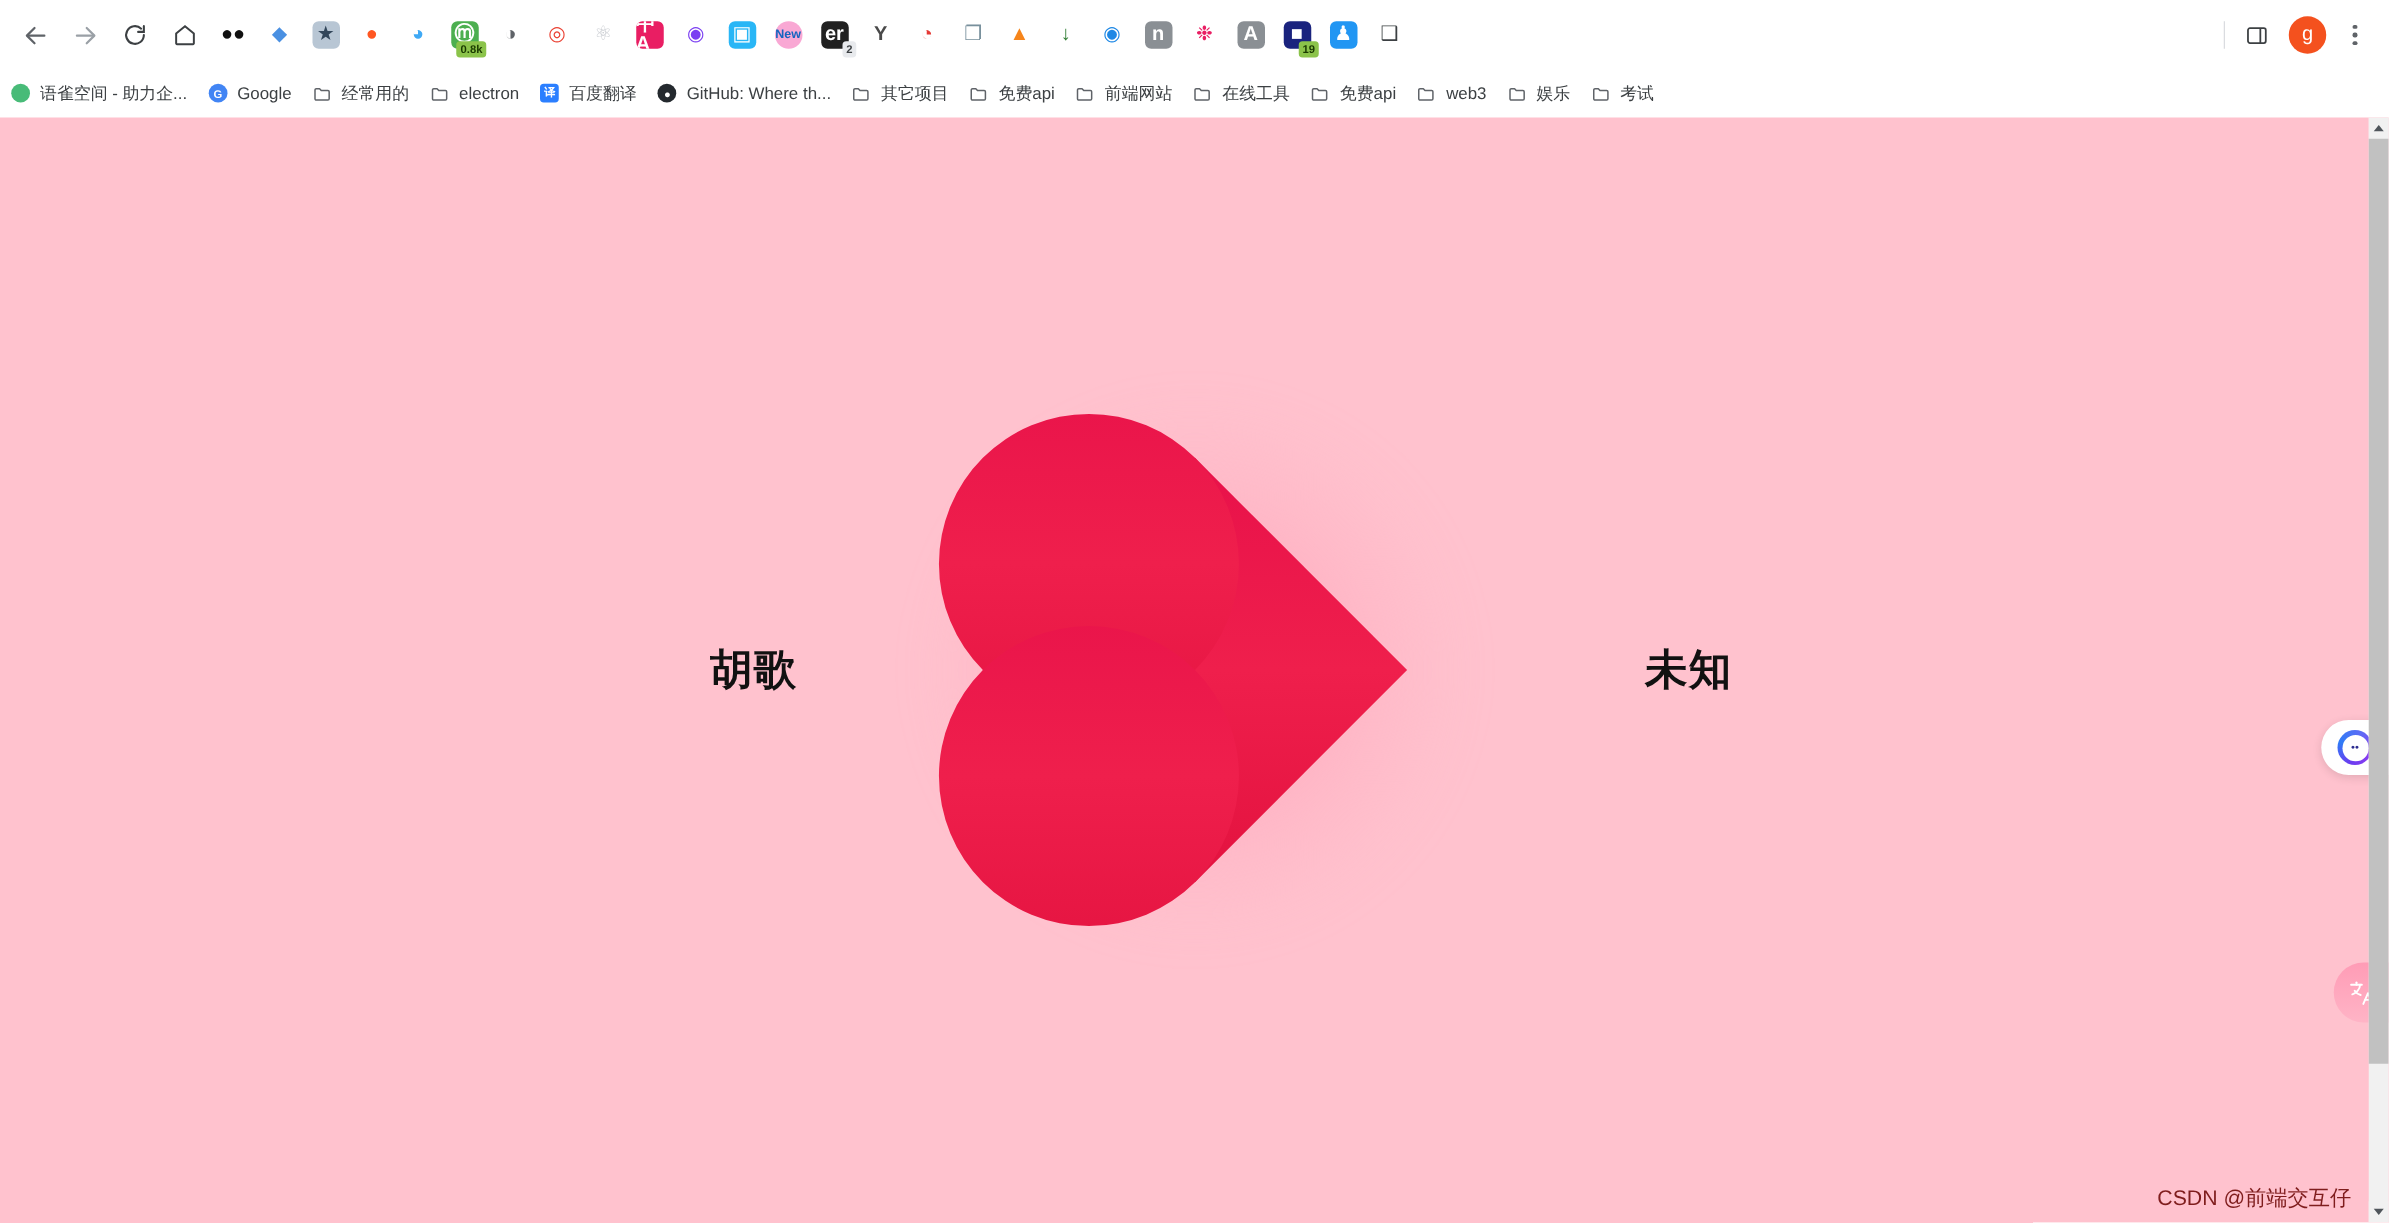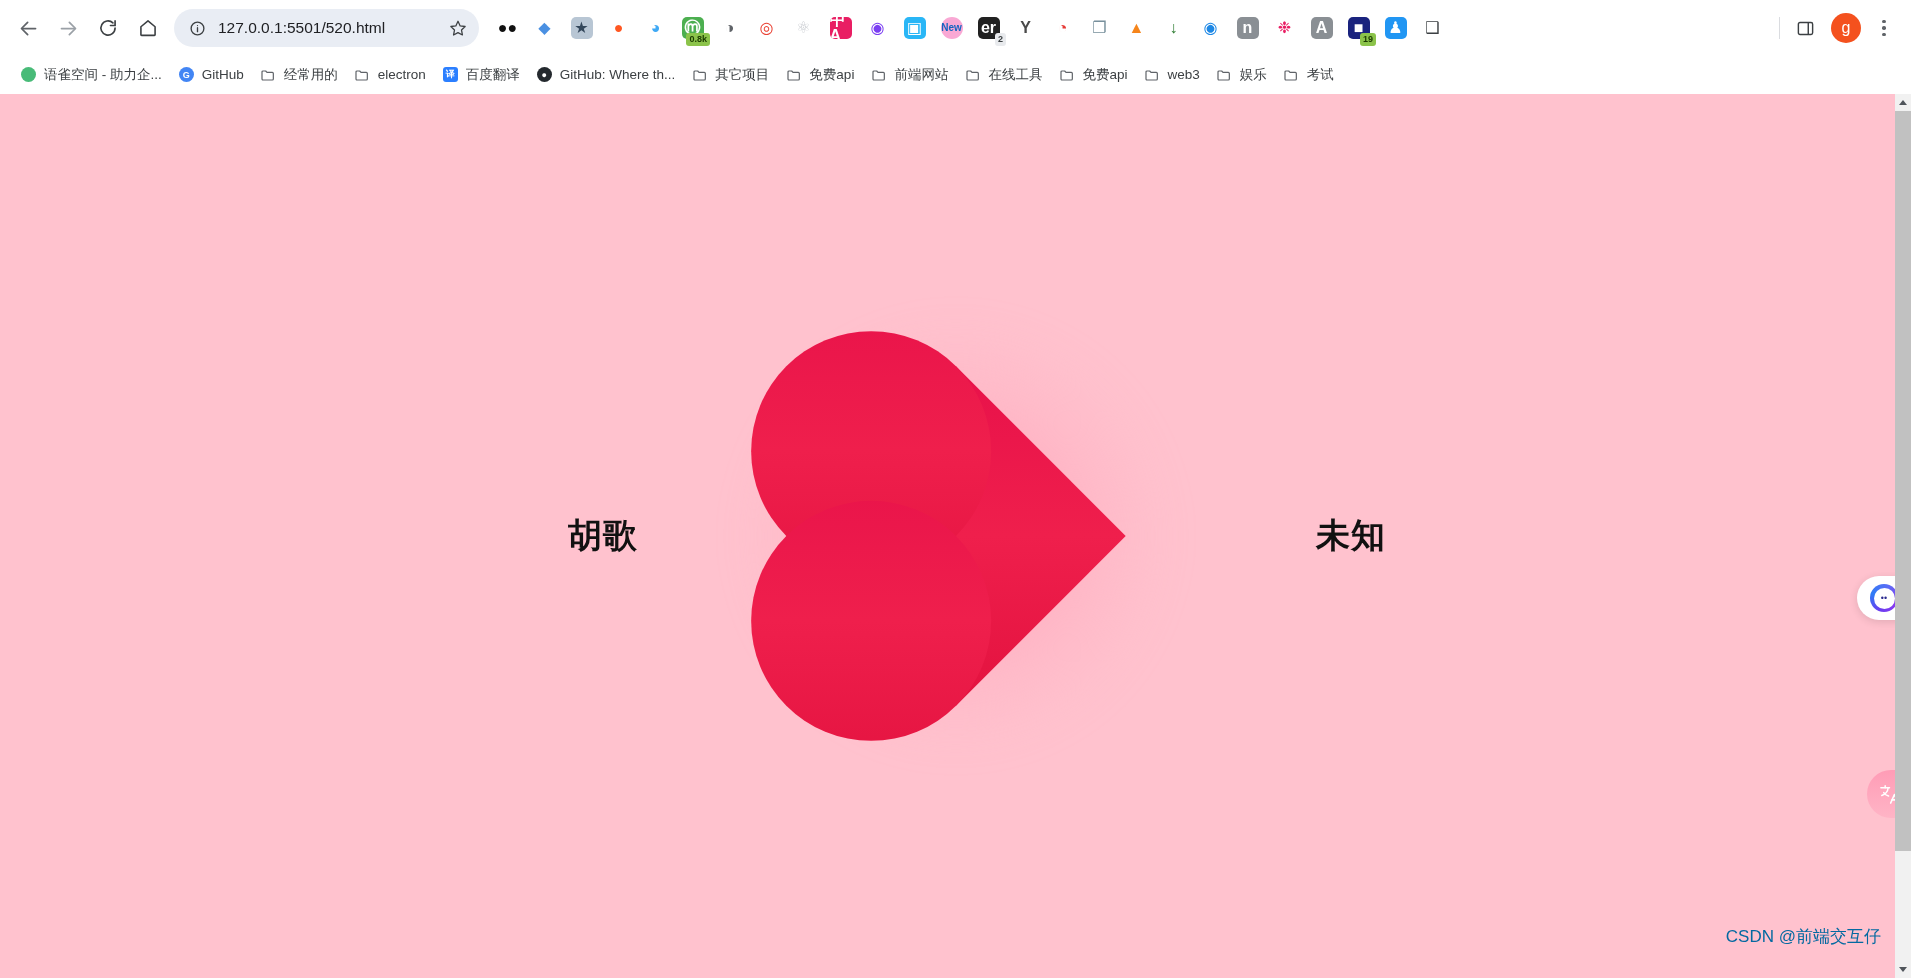--- a/index.html
+++ b/index.html
@@ -132,21 +132,21 @@
     border-radius: 6px;
     cursor: pointer;
   }
   .kebab span { width: 3.5px; height: 3.5px; border-radius: 50%; background: #5f6368; }
 
   
   .bookmarks {
     height: 38px;
     display: flex;
     align-items: center;
-    padding: 0 12px;
+    padding: 0 0;
     background: #ffffff;
     gap: 0px;
     flex-shrink: 0;
     border-bottom: 1px solid #ffffff;
     overflow: hidden;
   }
   .bm {
     display: flex;
     align-items: center;
     gap: 7px;
@@ -280,23 +280,23 @@
     border-radius: 24px 0 0 24px;
     display: flex;
     align-items: center;
     justify-content: center;
     cursor: pointer;
   }
 
   .watermark {
     position: absolute;
     right: 30px;
-    bottom: 30px;
+    bottom: 8px;
     font-size: 17px;
-    color: #0369a1;
+    color: #7f1d1d;
     user-select: none;
     white-space: nowrap;
   }
 
   
   .scrollbar {
     position: absolute;
     right: 0; top: 0;
     width: 16px;
     height: 100%;
@@ -352,35 +352,20 @@
           <polyline points="20.5 3.5 20.5 9 15 9" fill="none"></polyline>
       </svg>
     </div>
 
     <div class="nav-btn">
       <svg width="20" height="20" viewBox="0 0 24 24" fill="none" stroke="#3c4043" stroke-width="1.9" stroke-linejoin="round">
         <path d="M3.5 10.5 12 3.5l8.5 7V20a.8.8 0 0 1-.8.8H4.3a.8.8 0 0 1-.8-.8z"></path>
       </svg>
     </div>
 
-    <div class="omnibox">
-      <span class="info-ic">
-        <svg width="17" height="17" viewBox="0 0 24 24" fill="none" stroke="#3c4043" stroke-width="1.9">
-          <circle cx="12" cy="12" r="9"></circle>
-            <line x1="12" y1="11" x2="12" y2="16.5" stroke-linecap="round"></line>
-            <circle cx="12" cy="7.8" r="0.9" fill="#3c4043" stroke="none"></circle>
-        </svg>
-      </span>
-      <span class="url" title="127.0.0.1:5501/520.html">127.0.0.1:5501/520.html</span>
-      <span class="star">
-        <svg width="18" height="18" viewBox="0 0 24 24" fill="none" stroke="#3c4043" stroke-width="1.7" stroke-linejoin="round">
-          <polygon points="12,3 14.9,9.2 21.5,10 16.7,14.7 17.9,21.3 12,18.1 6.1,21.3 7.3,14.7 2.5,10 9.1,9.2"></polygon>
-        </svg>
-      </span>
-    </div>
 
     <div class="ext-strip" id="ext-strip">
         <div class="ext">
           <span class="gl" style="color: rgb(17, 17, 17); background: rgb(255, 255, 255); font-size: 16px; font-weight: bold; line-height: 1; width: 22px; height: 22px; border-radius: 50%; display: flex; align-items: center; justify-content: center; overflow: hidden;">●●</span>
         </div>
         <div class="ext">
           <span class="gl" style="color: rgb(74, 144, 226); background: rgb(255, 255, 255); font-size: 16px; font-weight: bold; line-height: 1; width: 22px; height: 22px; border-radius: 50%; display: flex; align-items: center; justify-content: center; overflow: hidden;">◆</span>
         </div>
         <div class="ext">
           <span class="gl" style="color: rgb(51, 71, 91); background: rgb(184, 198, 212); font-size: 16px; font-weight: bold; line-height: 1; width: 22px; height: 22px; border-radius: 5px; display: flex; align-items: center; justify-content: center; overflow: hidden;">★</span>
@@ -481,21 +466,21 @@
       <div class="bm">
         <span class="bm-ic">
           <span style="width: 15px; height: 15px; border-radius: 50%; background: rgb(72, 187, 120); color: rgb(255, 255, 255); font-size: 9px; font-weight: bold; display: flex; align-items: center; justify-content: center;"></span>
         </span>
         <span class="bm-label">语雀空间 - 助力企...</span>
       </div>
       <div class="bm">
         <span class="bm-ic">
           <span style="width: 15px; height: 15px; border-radius: 50%; background: rgb(66, 133, 244); color: rgb(255, 255, 255); font-size: 9px; font-weight: bold; display: flex; align-items: center; justify-content: center;">G</span>
         </span>
-        <span class="bm-label">GitHub</span>
+        <span class="bm-label">Google</span>
       </div>
       <div class="bm">
         <span class="bm-ic">
           <svg width="16" height="16" viewBox="0 0 24 24" fill="none" stroke="#5f6368" stroke-width="1.8" stroke-linejoin="round">
             <path d="M3 7.5A1.5 1.5 0 0 1 4.5 6h4l2 2.2h8A1.5 1.5 0 0 1 20 9.7v8.3a1.5 1.5 0 0 1-1.5 1.5h-14A1.5 1.5 0 0 1 3 18z"></path>
           </svg>
         </span>
         <span class="bm-label">经常用的</span>
       </div>
       <div class="bm">

